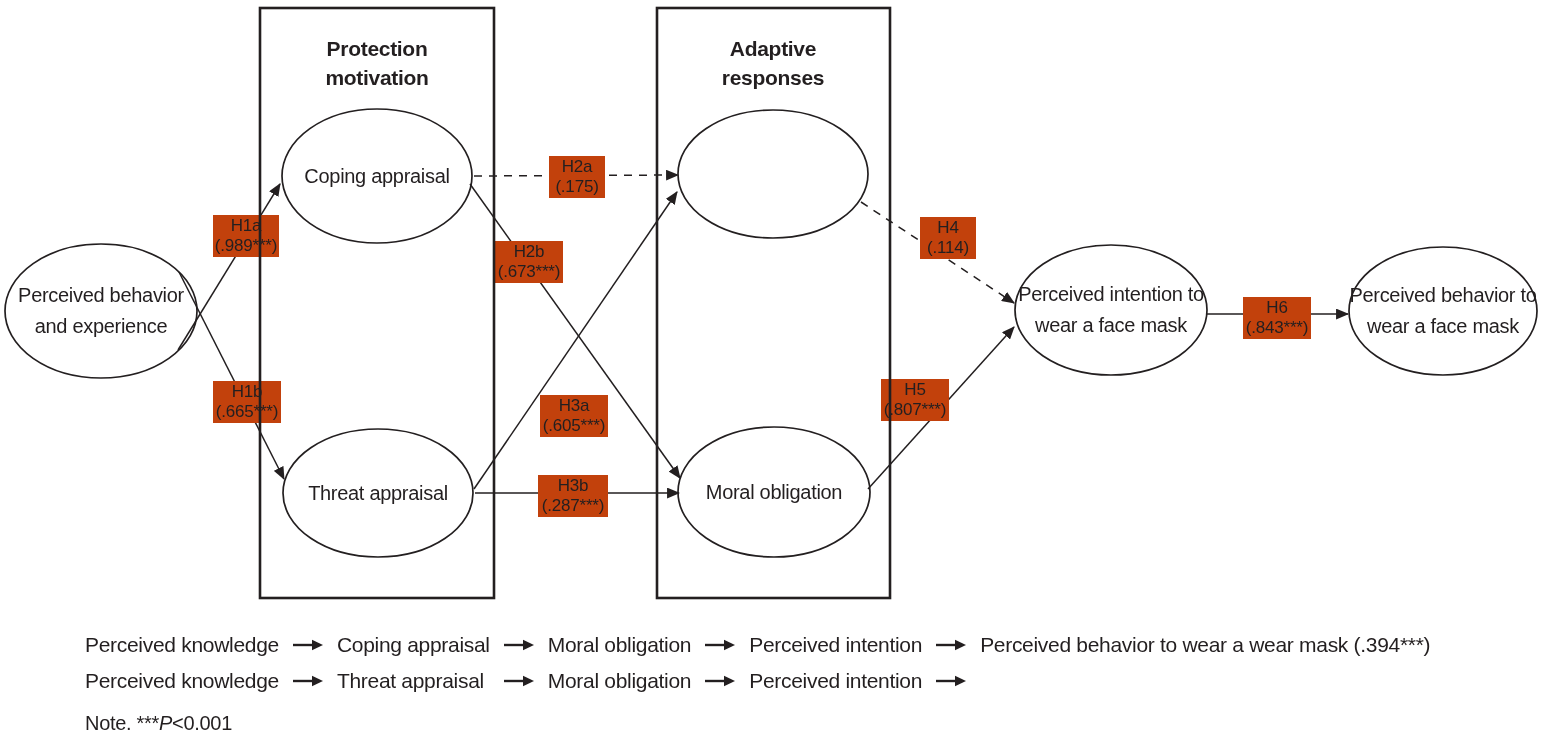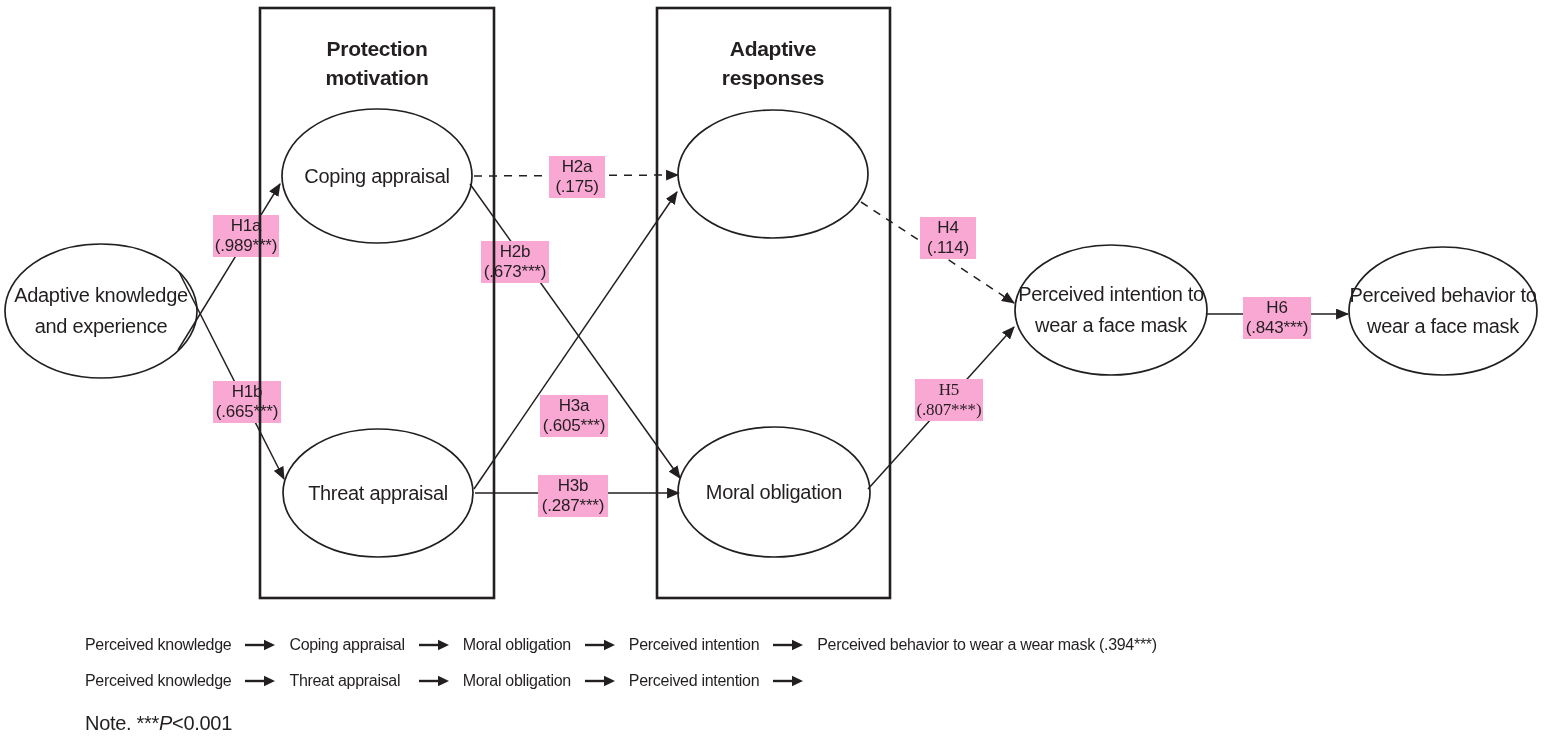--- a/index.html
+++ b/index.html
@@ -27,33 +27,33 @@
   .box-title{
     position:absolute;z-index:4;
     display:flex;align-items:flex-start;justify-content:center;
     text-align:center;
     font-weight:bold;font-size:21px;line-height:29px;letter-spacing:-0.3px;
   }
   
   .hlabel{
     position:absolute;z-index:2;
     display:flex;flex-direction:column;align-items:center;justify-content:center;
-    background:#f9a8d4;
+    background:#c2410c;
     font-size:17px;line-height:20px;letter-spacing:-0.2px;
     text-align:center;white-space:nowrap;
     height:42px;
   }
   
   .indirect{
     position:absolute;z-index:4;left:85px;top:632px;
     display:grid;
     grid-template-columns:repeat(9,max-content);
     column-gap:14px;row-gap:10px;
     align-items:center;
-    font-size:16px;line-height:26px;letter-spacing:-0.3px;
+    font-size:21px;line-height:26px;letter-spacing:-0.3px;
     white-space:nowrap;
   }
   .indirect .arrow-glyph{display:block;}
   .note-line{
     position:absolute;z-index:4;left:85px;top:710px;
     font-size:20px;line-height:26px;letter-spacing:-0.3px;
     white-space:nowrap;
   }
   .note-line .italic{font-style:italic;}
 </style>
@@ -97,56 +97,56 @@
     <div>(.989***)</div>
   </div>
   <div class="hlabel" style="left:213px;top:381px;width:68px;justify-content:center;">
     <div>H1b</div>
     <div>(.665***)</div>
   </div>
   <div class="hlabel" style="left:549px;top:156px;width:56px;">
     <div>H2a</div>
     <div>(.175)</div>
   </div>
-  <div class="hlabel" style="left:481px;top:241px;width:68px;text-align:right;">
+  <div class="hlabel" style="left:495px;top:241px;width:68px;text-align:right;">
     <div>H2b</div>
     <div>(.673***)</div>
   </div>
   <div class="hlabel" style="left:504px;top:395px;width:68px;margin-left:36px;">
     <div>H3a</div>
     <div>(.605***)</div>
   </div>
   <div class="hlabel" style="left:538px;top:475px;width:70px;">
     <div>H3b</div>
     <div>(.287***)</div>
   </div>
   <div class="hlabel" style="left:920px;top:217px;width:56px;">
     <div>H4</div>
     <div>(.114)</div>
   </div>
-  <div class="hlabel" style="left:915px;top:379px;width:68px;font-family:Liberation Serif, serif;">
+  <div class="hlabel" style="left:881px;top:379px;width:68px;">
     <div>H5</div>
     <div>(.807***)</div>
   </div>
   <div class="hlabel" style="left:1243px;top:297px;width:68px;">
     <div>H6</div>
     <div>(.843***)</div>
   </div>
 
   <svg class="layer z3" width="1544" height="745" viewBox="0 0 1544 745">
     <g fill="none" stroke="#231f20" stroke-width="2.6">
       <rect x="260" y="8" width="234" height="590"></rect>
       <rect x="657" y="8" width="233" height="590"></rect>
     </g>
   </svg>
 
   <div class="box-title" style="left:297px;top:34px;width:160px;">Protection motivation</div>
   <div class="box-title" style="left:693px;top:34px;width:160px;">Adaptive responses</div>
 
-  <div class="node-label" style="left:11px;top:263px;width:180px;height:96px;">Adaptive knowledge and experience</div>
+  <div class="node-label" style="left:11px;top:263px;width:180px;height:96px;">Perceived behavior and experience</div>
   <div class="node-label" style="left:277px;top:161px;width:200px;height:30px;">Coping appraisal</div>
   <div class="node-label" style="left:278px;top:478px;width:200px;height:30px;">Threat appraisal</div>
   <div class="node-label" style="left:674px;top:477px;width:200px;height:30px;">Moral obligation</div>
   <div class="node-label" style="left:1016px;top:262px;width:190px;height:96px;">Perceived intention to wear a face mask</div>
   <div class="node-label" style="left:1348px;top:263px;width:190px;height:96px;">Perceived behavior to wear a face mask</div>
 
   <div class="indirect">
 
     <span>Perceived knowledge</span>
     <svg class="arrow-glyph" width="30" height="12" viewBox="0 0 30 12">

